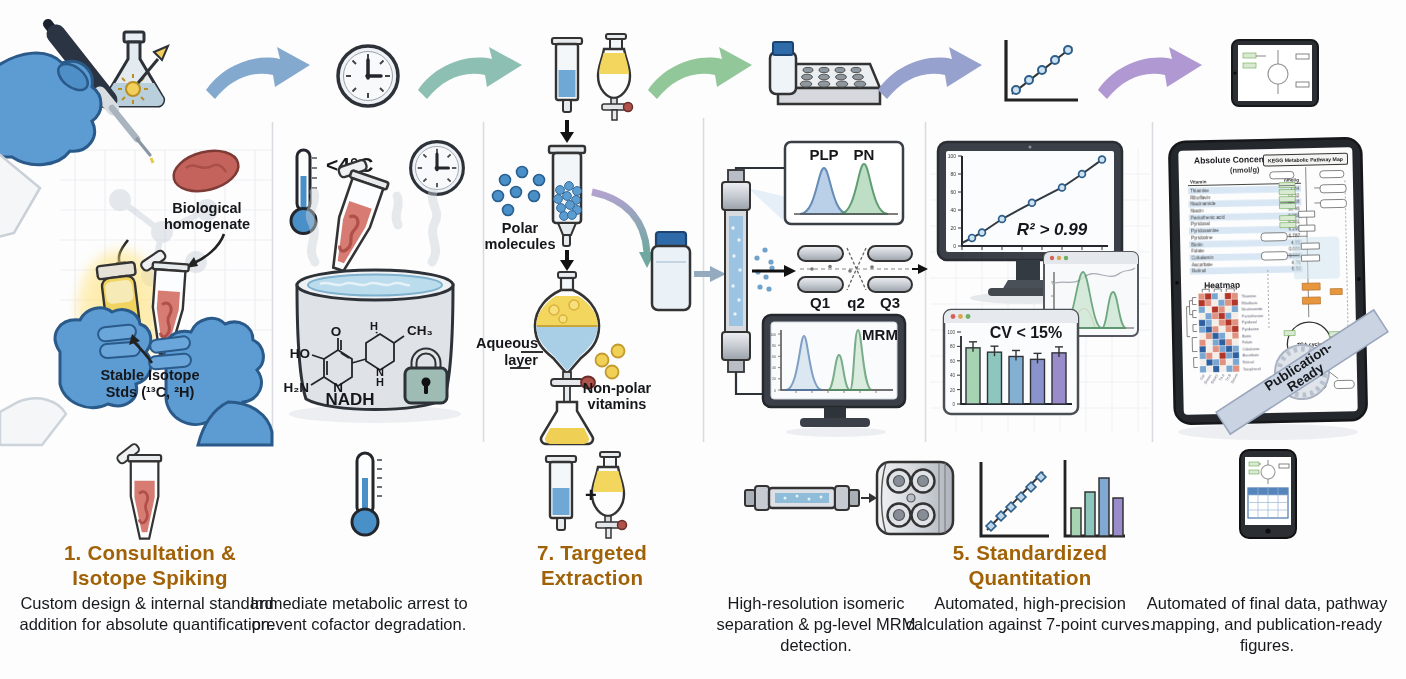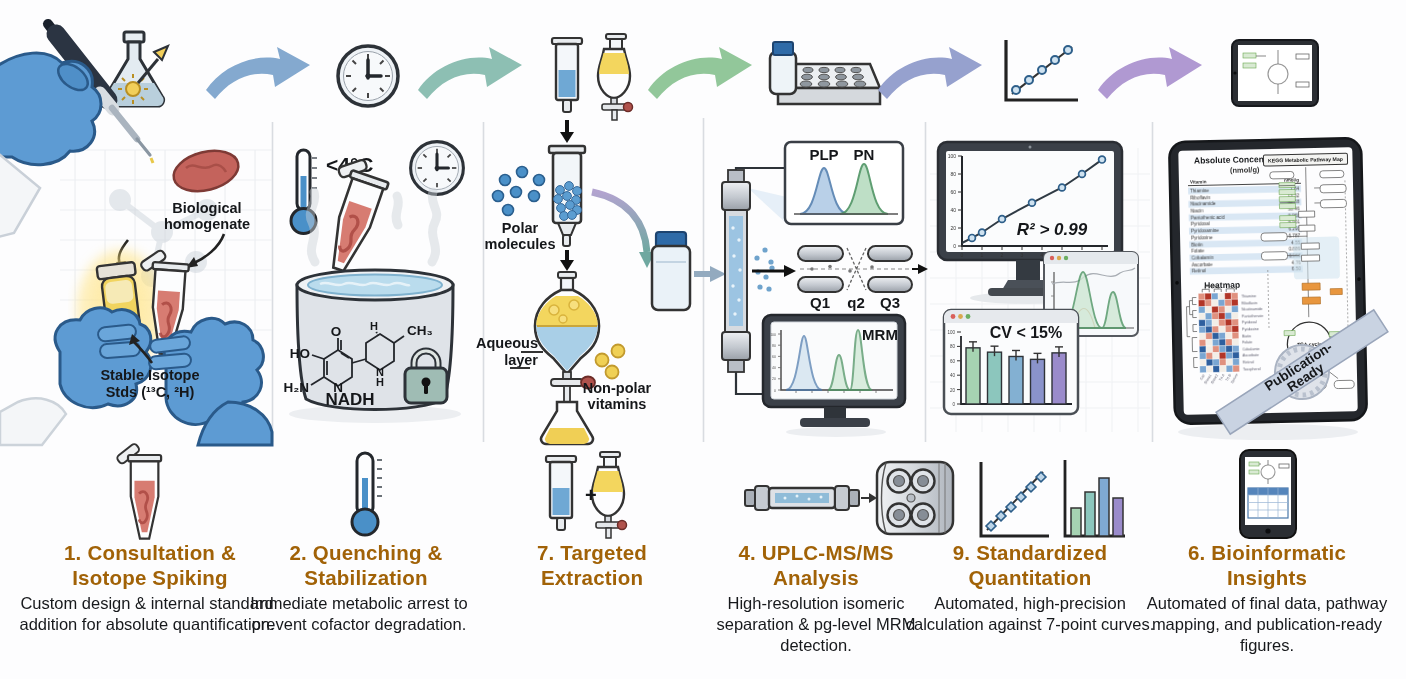--- a/index.html
+++ b/index.html
@@ -856,31 +856,25 @@
     <path d="M18,38 V68 M28,38 V68 M38,38 V68 M8,45 H48 M8,52.5 H48 M8,60 H48" stroke="#9ab4d4" stroke-width=".7" fill="none"></path>
     <circle cx="28" cy="81" r="2.6" fill="#0c0d0f"></circle>
   </g>
 </g>
 </svg>
 
 <div class="step-title" style="left:25px;top:541px;width:250px">1. Consultation &amp;
 Isotope Spiking</div>
 <div class="step-desc" style="left:12px;top:593px;width:270px">Custom design &amp; internal standard addition for absolute quantification.</div>
 
-<div class="step-title" style="left:246px;top:541px;width:240px">2. Quenching &amp;
-Stabilization</div>
 <div class="step-desc" style="left:244px;top:593px;width:230px">Immediate metabolic arrest to prevent cofactor degradation.</div>
 
 <div class="step-title" style="left:472px;top:541px;width:240px">7. Targeted
 Extraction</div>
 
-<div class="step-title" style="left:696px;top:541px;width:240px">4. UPLC-MS/MS
-Analysis</div>
 <div class="step-desc" style="left:691px;top:593px;width:250px">High-resolution isomeric separation &amp; pg-level MRM detection.</div>
 
-<div class="step-title" style="left:910px;top:541px;width:240px">9. Standardized
+<div class="step-title" style="left:910px;top:541px;width:240px">5. Standardized
 Quantitation</div>
 <div class="step-desc" style="left:905px;top:593px;width:250px">Automated, high-precision calculation against 7-point curves.</div>
 
-<div class="step-title" style="left:1147px;top:541px;width:240px">6. Bioinformatic
-Insights</div>
 <div class="step-desc" style="left:1137px;top:593px;width:260px">Automated of final data, pathway mapping, and publication-ready figures.</div>
 </div>
 
 </body></html>

